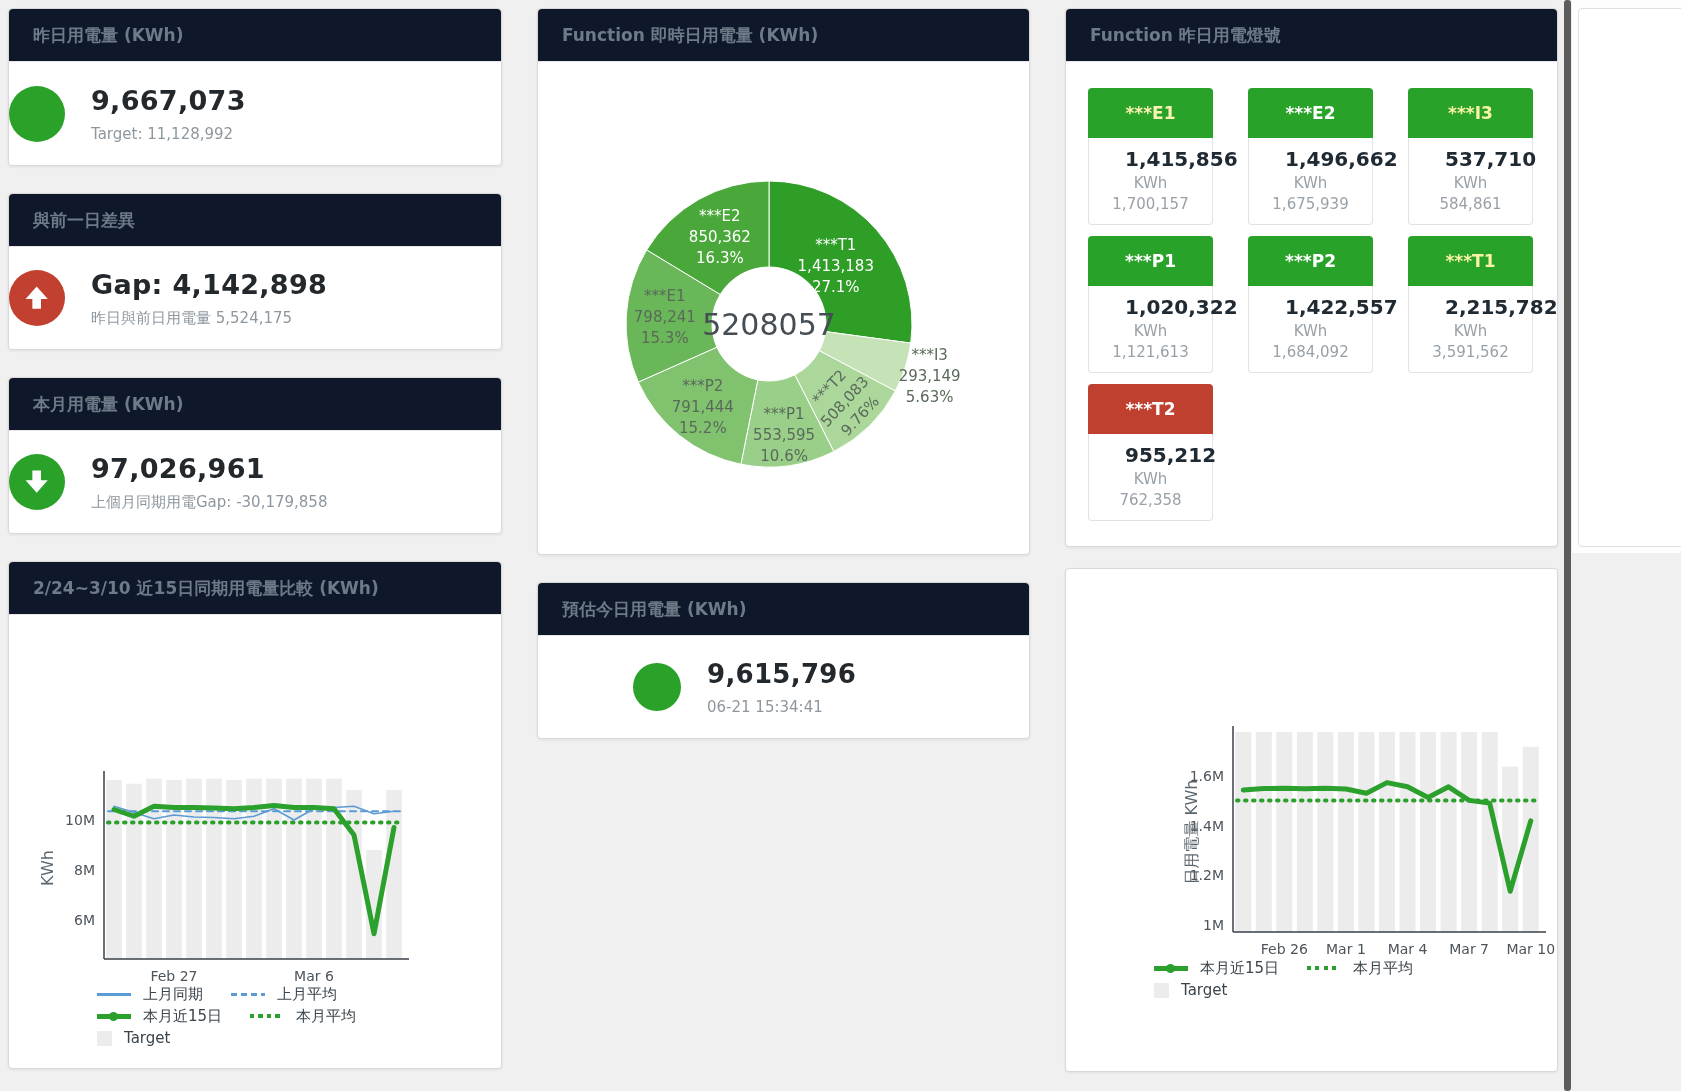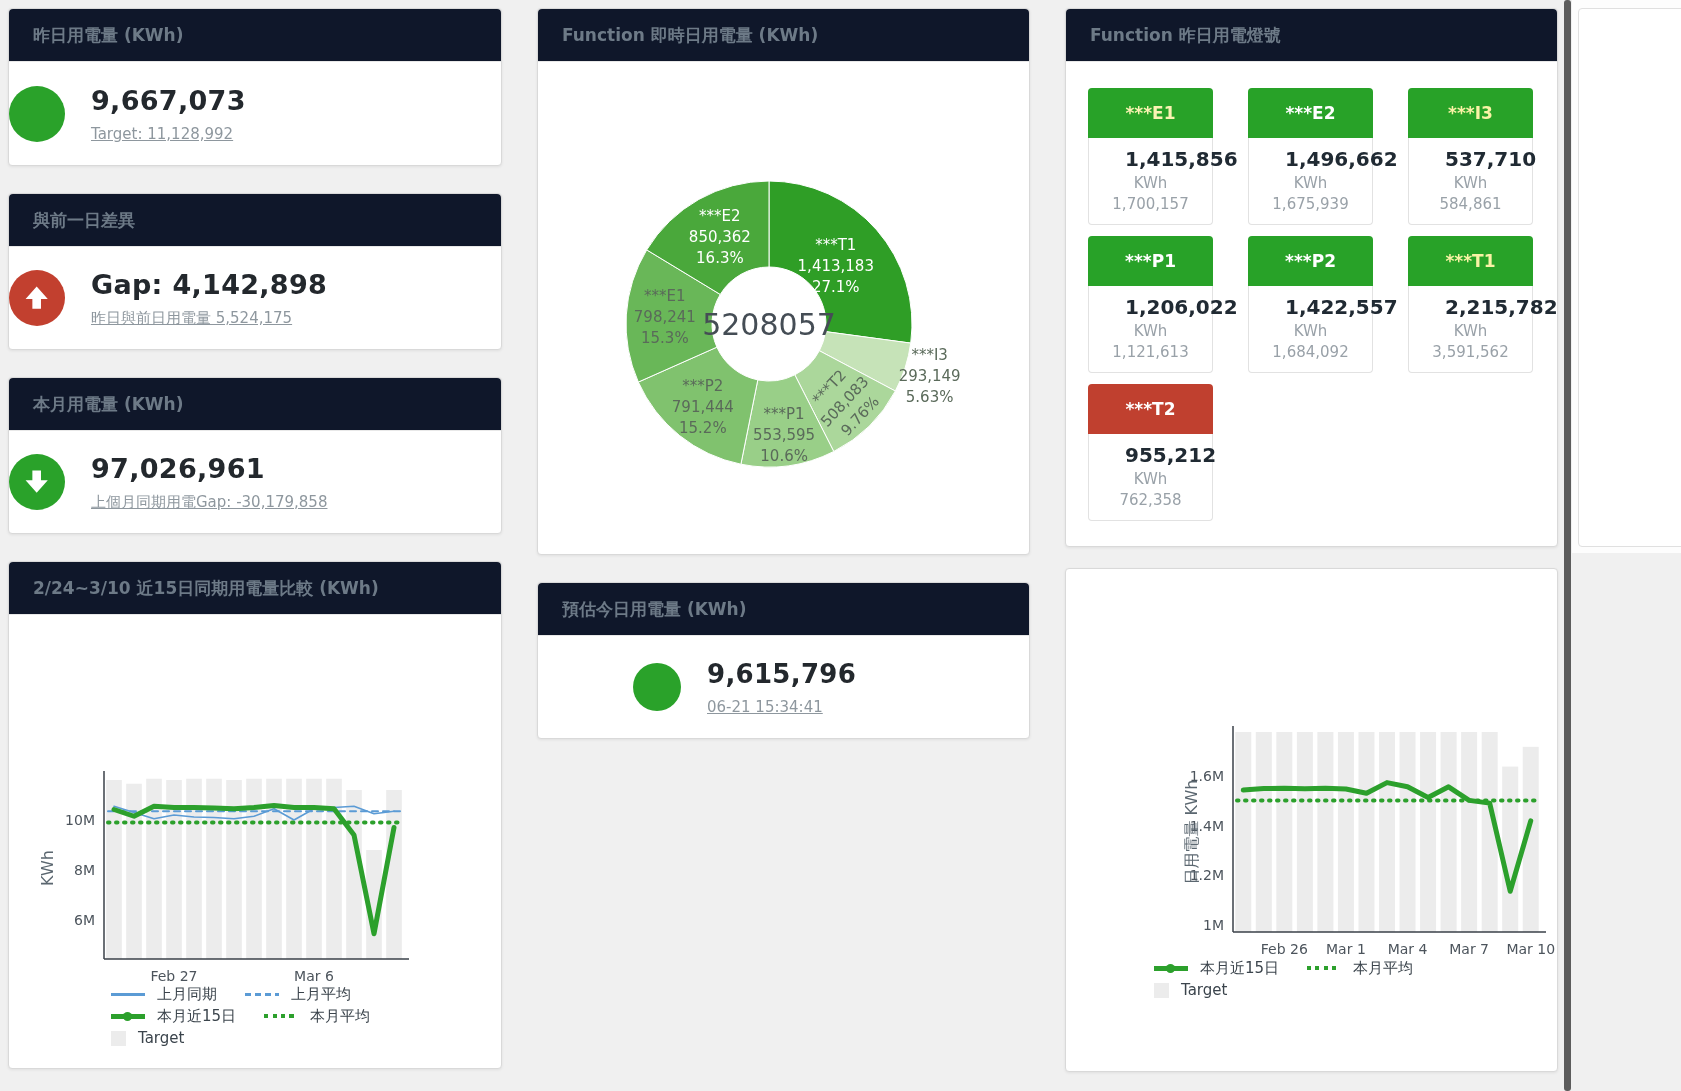--- a/index.html
+++ b/index.html
@@ -4,21 +4,21 @@
 <style>
   html,body{margin:0;padding:0;background:#f0f0f0;font-family:"DejaVu Sans","Liberation Sans",sans-serif;}
   #stage{position:relative;width:1681px;height:1091px;overflow:hidden;background:#f0f0f0;}
   .card{position:absolute;background:#fff;border:1px solid #d9d9d9;border-radius:4px;box-shadow:0 1px 3px rgba(0,0,0,.07);}
   .card-header{height:52px;background:#0f172a;border-bottom:1px solid #e8e8e8;border-radius:4px 4px 0 0;display:flex;align-items:center;padding:0 24px;}
   .card-title{font-size:17px;font-weight:bold;color:#6d7a87;white-space:nowrap;}
   .card-body{position:relative;height:calc(100% - 53px);overflow:hidden;}
   .kpi{display:flex;align-items:center;justify-content:flex-start;gap:26px;height:100%;}
   .kpi-circle{border-radius:50%;display:flex;align-items:center;justify-content:center;flex:none;}
   .kpi-num{font-size:27px;font-weight:bold;color:#23282d;letter-spacing:.3px;}
-  .kpi-sub{font-size:15px;color:#8e979e;margin-top:9px;text-decoration:underline;}
+  .kpi-sub{font-size:15px;color:#8e979e;margin-top:9px;}
   .tiles{display:grid;grid-template-columns:repeat(3,125px);gap:11px 35px;padding:26px 0 0 22px;}
   .tile{width:125px;}
   .tile-header{height:50px;border-radius:4px 4px 0 0;display:flex;align-items:center;justify-content:center;font-size:17px;font-weight:bold;}
   .tile-body{border:1px solid #e2e2e2;border-top:none;border-radius:0 0 4px 4px;text-align:center;padding:9px 0 11px;background:#fff;}
   .tile-value{font-size:20px;font-weight:bold;color:#202a33;margin-left:36px;}
   .tile-unit,.tile-target{font-size:15px;color:#99a1a8;margin-top:3px;}
   .donut-label{position:absolute;text-align:center;font-size:15px;line-height:1.4;white-space:nowrap;}
   .donut-center{position:absolute;font-size:30px;color:#454d55;transform:translate(-50%,-50%);}
   .ylab{position:absolute;font-size:16px;color:#5b6770;white-space:nowrap;}
   .legend{position:absolute;display:flex;flex-direction:column;gap:4px;}
@@ -111,21 +111,21 @@
           <line x1="99" y1="196.25000000000003" x2="393" y2="196.25000000000003" stroke="#5b9bd5" stroke-width="2" stroke-dasharray="6 5" stroke-linecap="round"></line>
           <polyline points="105,194.50000000000003 125,201.25 145,191.25 165,192.5 185,192.5 205,193 225,193.75000000000003 245,192.5 265,190.50000000000003 285,192.5 305,192.5 325,193.75000000000003 345,220 365,318.75 385,212.50000000000003" fill="none" stroke="#2ca02c" stroke-width="5" stroke-linejoin="round" stroke-linecap="round"></polyline>
           <line x1="99" y1="207.5" x2="393" y2="207.5" stroke="#2ca02c" stroke-width="4" stroke-dasharray="1.5 6.5" stroke-linecap="round"></line>
           <line x1="95" y1="156" x2="95" y2="344" stroke="#3a4148" stroke-width="1.5"></line>
           <line x1="95" y1="344" x2="400" y2="344" stroke="#3a4148" stroke-width="1.5"></line>
           <text x="86" y="310" text-anchor="end" font-size="14" fill="#4c545c">6M</text>
           <text x="86" y="260" text-anchor="end" font-size="14" fill="#4c545c">8M</text>
           <text x="86" y="210" text-anchor="end" font-size="14" fill="#4c545c">10M</text>
           <text x="165" y="366" text-anchor="middle" font-size="14" fill="#4c545c">Feb 27</text>
           <text x="305" y="366" text-anchor="middle" font-size="14" fill="#4c545c">Mar 6</text>
-        </svg><div class="ylab" style="left: 38px; top: 253px; transform: translate(-50%, -50%) rotate(-90deg);">KWh</div><div class="legend" style="left: 102px; top: 370px;">
+        </svg><div class="ylab" style="left: 38px; top: 253px; transform: translate(-50%, -50%) rotate(-90deg);">KWh</div><div class="legend" style="left: 88px; top: 370px;">
           <div class="lrow">
             <div class="litem">
               <span class="sw" style="height: 3px; background: rgb(91, 155, 213);"></span>
               <span>上月同期</span>
             </div>
             <div class="litem">
               <span class="sw" style="height: 3px; background: repeating-linear-gradient(90deg, rgb(91, 155, 213) 0px, rgb(91, 155, 213) 6px, transparent 6px, transparent 10px);"></span>
               <span>上月平均</span>
             </div>
           </div>
@@ -206,21 +206,21 @@
             <div class="tile-header" style="background:#28a228;color:#faf3a6">***I3</div>
             <div class="tile-body">
               <div class="tile-value">537,710</div>
               <div class="tile-unit">KWh</div>
               <div class="tile-target">584,861</div>
             </div>
           </div>
           <div class="tile">
             <div class="tile-header" style="background:#28a228;color:#ffffff">***P1</div>
             <div class="tile-body">
-              <div class="tile-value">1,206,022</div>
+              <div class="tile-value">1,020,322</div>
               <div class="tile-unit">KWh</div>
               <div class="tile-target">1,121,613</div>
             </div>
           </div>
           <div class="tile">
             <div class="tile-header" style="background:#28a228;color:#ffffff">***P2</div>
             <div class="tile-body">
               <div class="tile-value">1,422,557</div>
               <div class="tile-unit">KWh</div>
               <div class="tile-target">1,684,092</div>

